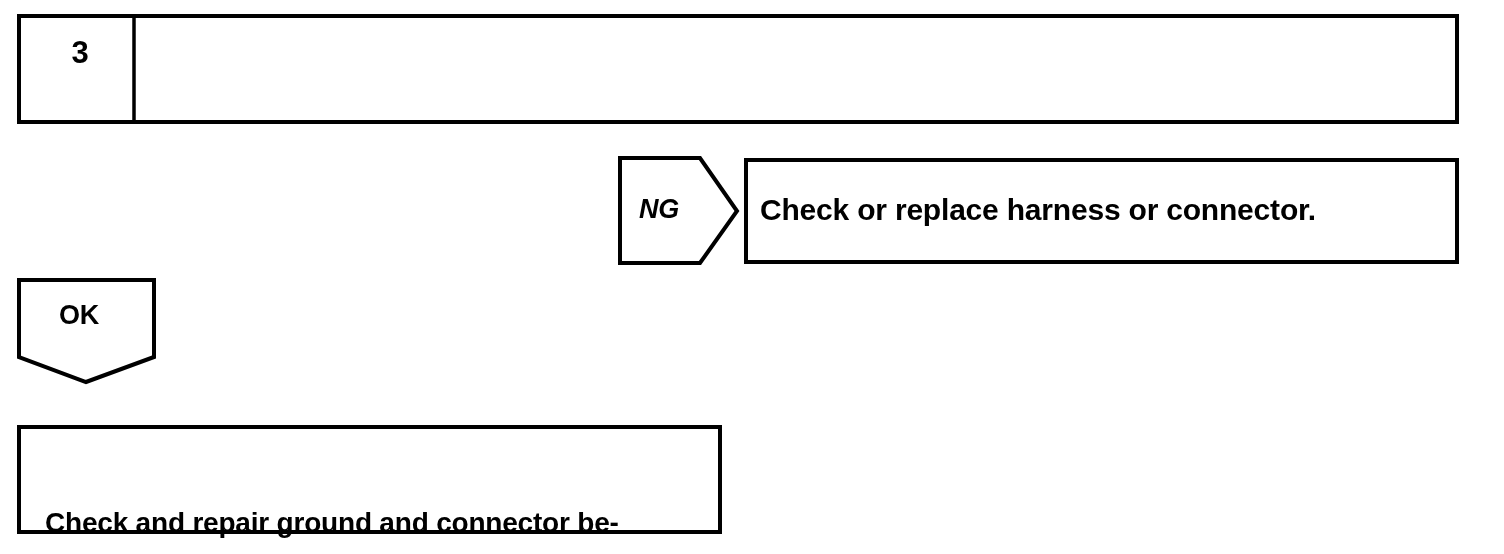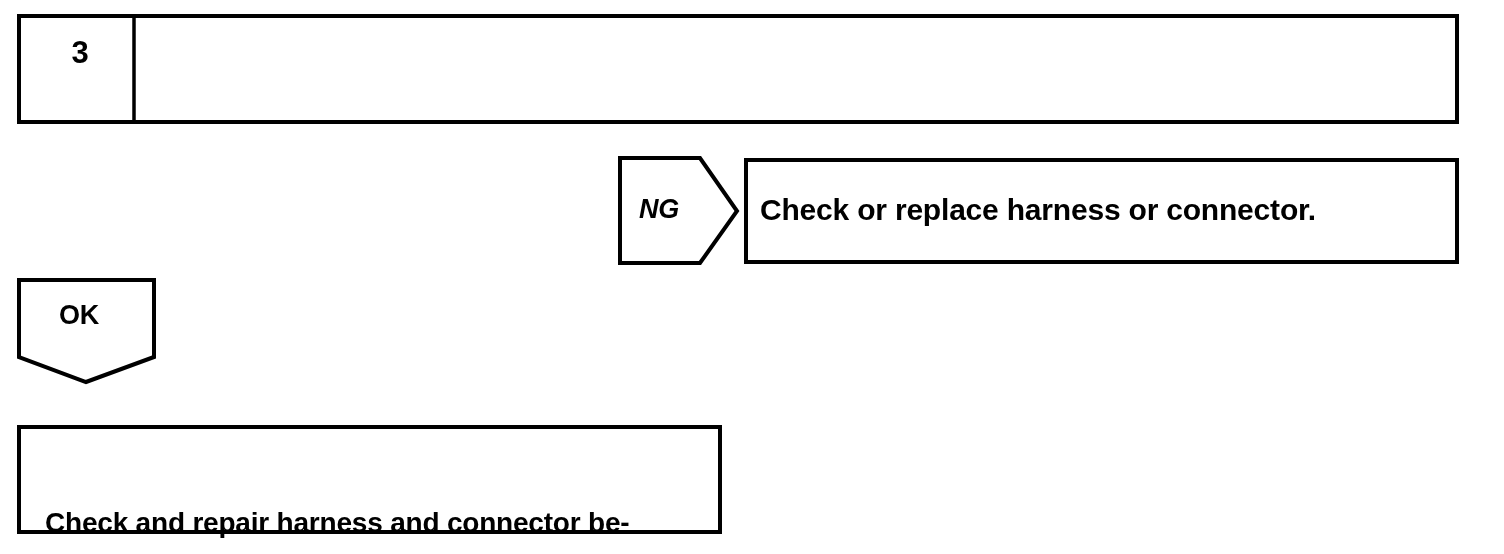--- a/index.html
+++ b/index.html
@@ -109,17 +109,17 @@
   <div class="flow-text step-number">3</div>
 
 
   <div class="flow-text ng-label">NG</div>
 
   <div class="flow-text ng-action">Check or replace harness or connector.</div>
 
   <div class="flow-text ok-label">OK</div>
 
   <div class="flow-text ok-action">
-    <div>Check and repair harness and connector be-</div>
+    <div>Check and repair ground and connector be-</div>
     
   </div>
 
 </div>
 
 </body></html>

